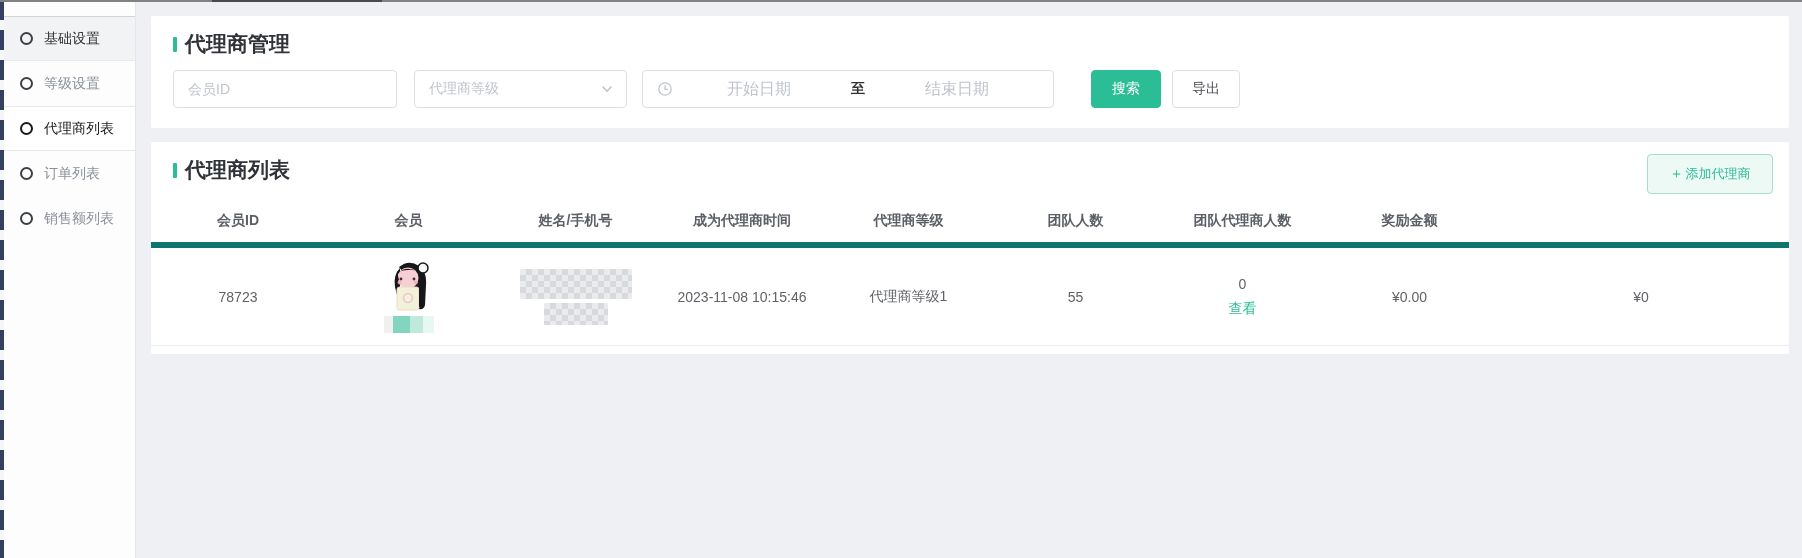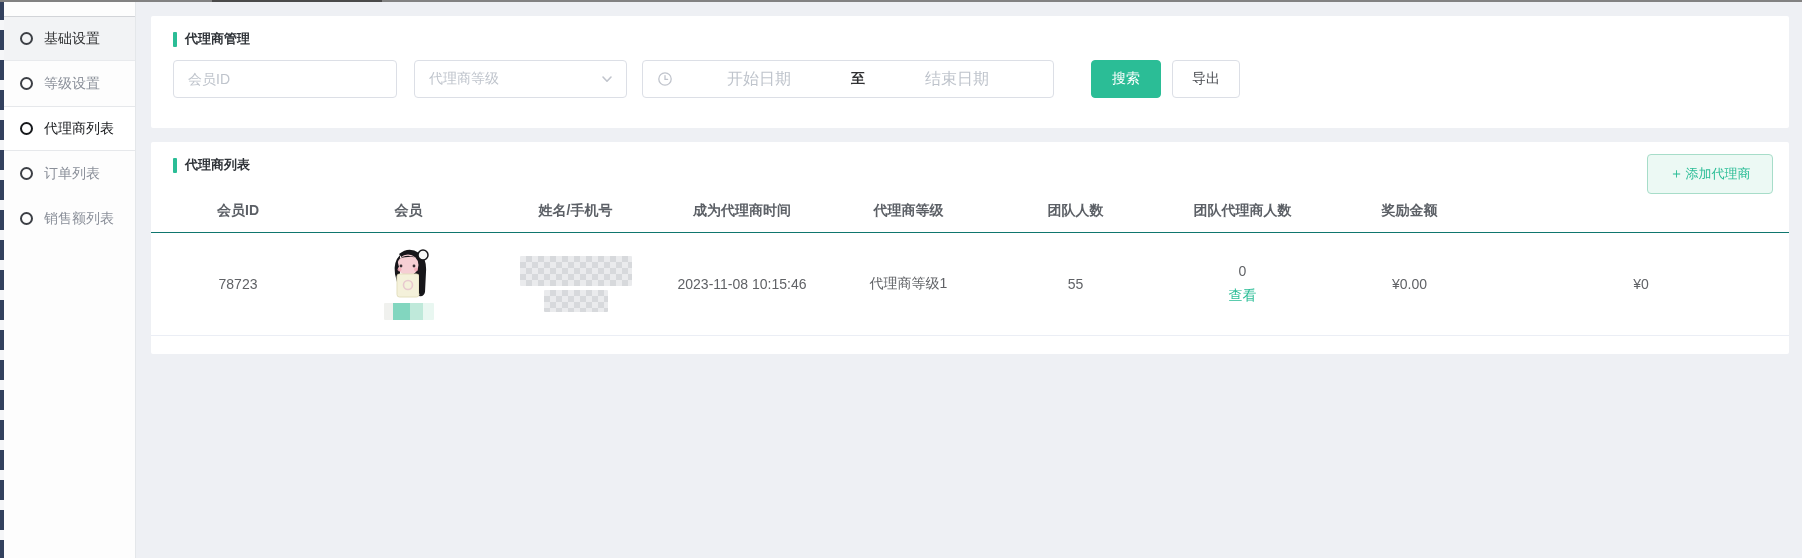--- a/index.html
+++ b/index.html
@@ -45,21 +45,21 @@
 
   
   .main { position:absolute; left:137px; top:2px; width:1665px; height:556px; }
 
   .card { position:absolute; left:14px; width:1638px; background:#ffffff; border-radius:2px; }
   .card.filter-card { top:14px; height:112px; }
   .card.list-card  { top:140px; height:212px; }
 
   .section-title { display:flex; align-items:center; padding:14px 0 0 22px; }
   .green-bar { width:4px; height:15px; background:#2bbd96; border-radius:1px; margin-right:8px; }
-  .section-title .txt { font-size:13px; font-weight:700; color:#2f3338; }
+  .section-title .txt { font-size:21px; font-weight:700; color:#2f3338; }
 
   
   .filter-row { display:flex; align-items:center; margin:12px 0 0 22px; }
   .tb-input {
     height:38px; border:1px solid #dcdfe6; border-radius:4px; background:#fff;
     font-size:14px; color:#303133; padding:0 14px; outline:none;
     font-family:"Liberation Sans","DejaVu Sans",sans-serif;
   }
   .tb-input::placeholder { color:#bfc4cc; }
   .in-member { width:224px; }
@@ -93,21 +93,21 @@
   }
   .btn-add .plus { margin-right:2px; font-size:14px; }
 
   .thead { display:flex; margin-top:16px; height:42px; align-items:center; }
   .th { font-size:14px; font-weight:700; color:#5c6066; text-align:center; }
   .c1{width:174px;} .c2{width:167px;text-align:center;} .c3{width:167px;} .c4{width:166px;}
   .c5{width:167px;} .c6{width:167px;} .c7{width:167px;} .c8{width:167px;} .c9{width:296px;}
 
   .trow {
     display:flex; align-items:center; min-height:104px;
-    border-top:1px solid #0f766e; border-bottom:1px solid #ebeef5;
+    border-top:6px solid #0f766e; border-bottom:1px solid #ebeef5;
   }
   .td { font-size:14px; color:#606266; text-align:center; display:flex; flex-direction:column; align-items:center; justify-content:center; }
 
   .avatar-wrap { display:flex; flex-direction:column; align-items:center; }
   .avatar { width:48px; height:52px; }
   .nick-mosaic {
     width:50px; height:17px; margin-top:3px; border-radius:1px;
     background:linear-gradient(to right,#f0f1ee 0 18%,#82d6bf 18% 52%,#bfe9da 52% 78%,#e9f7f1 78% 100%);
   }
   .mosaic {

